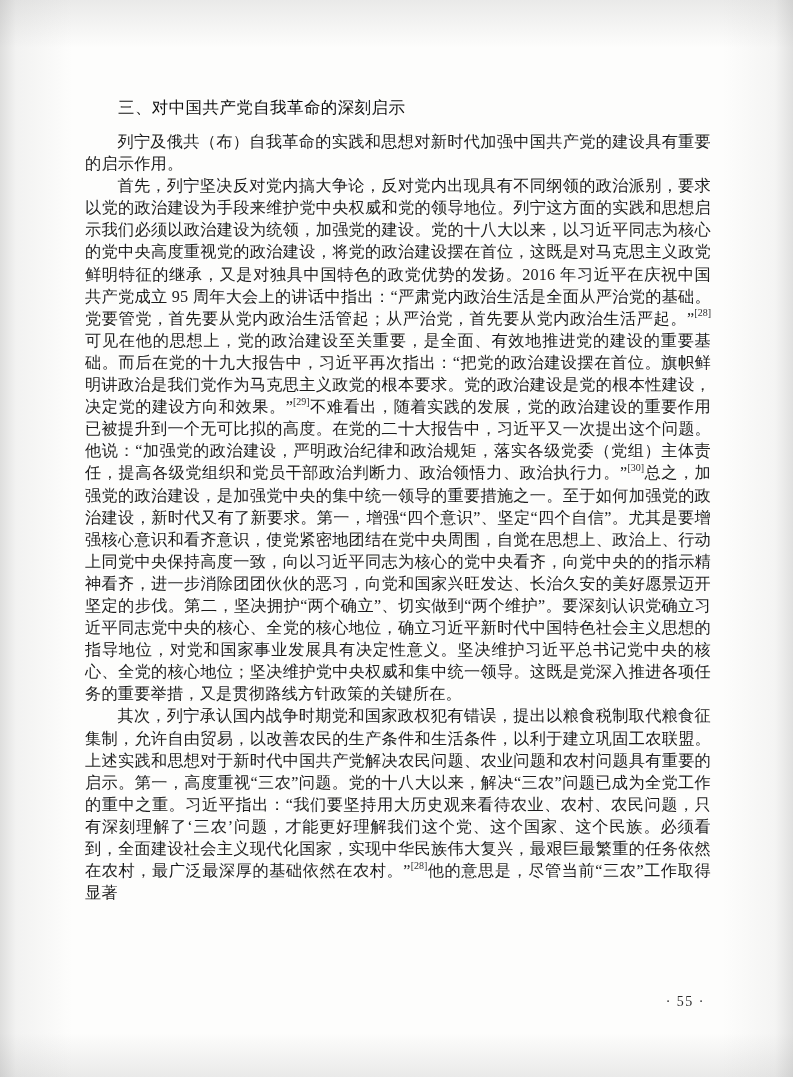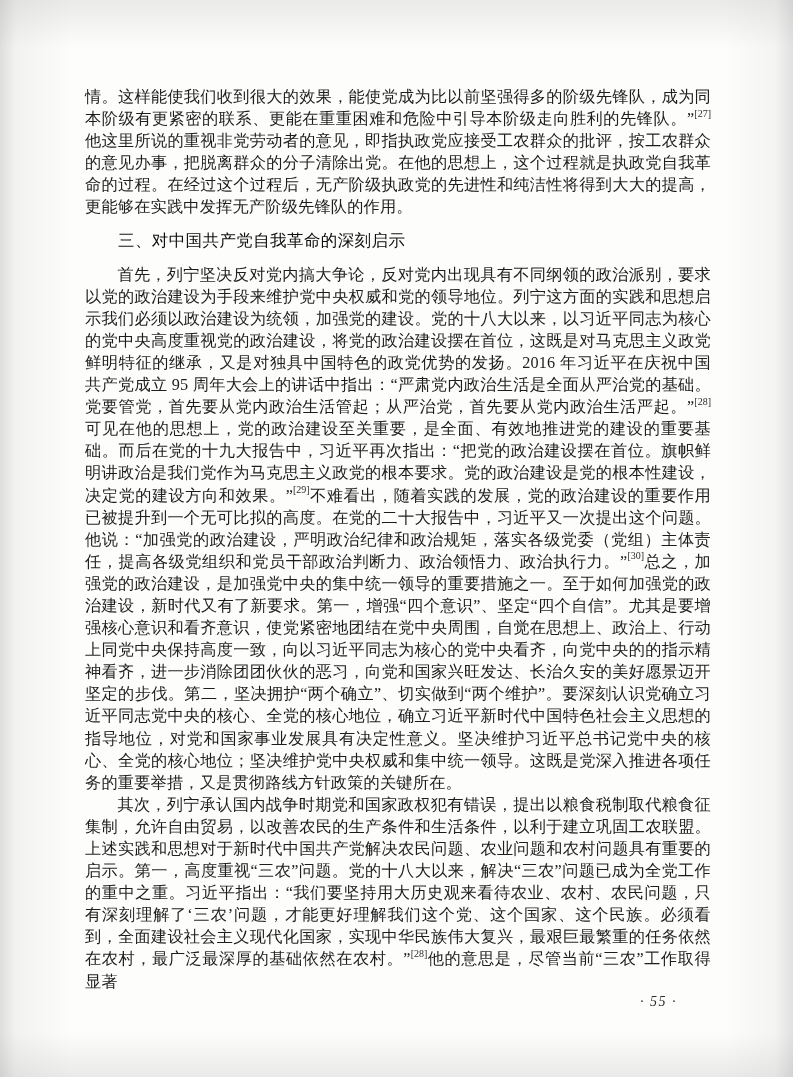--- a/index.html
+++ b/index.html
@@ -53,32 +53,31 @@
     letter-spacing: 0;
     line-height: 0;
     position: relative;
     top: -1px;
     vertical-align: super;
     color: #2a2a2a;
   }
   .page-number {
     position: absolute;
     top: 994px;
-    right: 116px;
+    right: 88px;
     font-size: 14px;
     letter-spacing: 1.5px;
     color: #2c2c2c;
     font-family: "Liberation Serif", "DejaVu Serif", serif;
-    font-style: italic;
   }
 </style>
 </head>
 <body>
 
 <div class="page">
   <div class="content">
-      <p class="body"><span>情。这样能使我们收到很大的效果，能使党成为比以前坚强得多的阶级先锋队，成为同本阶级有更紧密的联系、更能在重重困难和危险中引导本阶级走向胜利的先锋队。”</span><sup class="fnref">[27]</sup><span>他这里所说的重视非党劳动者的意见，即指执政党应接受工农群众的批评，按工农群众的意见办事，把脱离群众的分子清除出党。在他的思想上，这个过程就是执政党自我革命的过程。在经过这个过程后，无产阶级执政党的先进性和纯洁性将得到大大的提高，更能够在实践中发挥无产阶级先锋队的作用。</span></p>
       <p class="heading"><span>三、对中国共产党自我革命的深刻启示</span></p>
+      <p class="body indent"><span>列宁及俄共（布）自我革命的实践和思想对新时代加强中国共产党的建设具有重要的启示作用。</span></p>
       <p class="body indent"><span>首先，列宁坚决反对党内搞大争论，反对党内出现具有不同纲领的政治派别，要求以党的政治建设为手段来维护党中央权威和党的领导地位。列宁这方面的实践和思想启示我们必须以政治建设为统领，加强党的建设。党的十八大以来，以习近平同志为核心的党中央高度重视党的政治建设，将党的政治建设摆在首位，这既是对马克思主义政党鲜明特征的继承，又是对独具中国特色的政党优势的发扬。2016 年习近平在庆祝中国共产党成立 95 周年大会上的讲话中指出：“严肃党内政治生活是全面从严治党的基础。党要管党，首先要从党内政治生活管起；从严治党，首先要从党内政治生活严起。”</span><sup class="fnref">[28]</sup><span>可见在他的思想上，党的政治建设至关重要，是全面、有效地推进党的建设的重要基础。而后在党的十九大报告中，习近平再次指出：“把党的政治建设摆在首位。旗帜鲜明讲政治是我们党作为马克思主义政党的根本要求。党的政治建设是党的根本性建设，决定党的建设方向和效果。”</span><sup class="fnref">[29]</sup><span>不难看出，随着实践的发展，党的政治建设的重要作用已被提升到一个无可比拟的高度。在党的二十大报告中，习近平又一次提出这个问题。他说：“加强党的政治建设，严明政治纪律和政治规矩，落实各级党委（党组）主体责任，提高各级党组织和党员干部政治判断力、政治领悟力、政治执行力。”</span><sup class="fnref">[30]</sup><span>总之，加强党的政治建设，是加强党中央的集中统一领导的重要措施之一。至于如何加强党的政治建设，新时代又有了新要求。第一，增强“四个意识”、坚定“四个自信”。尤其是要增强核心意识和看齐意识，使党紧密地团结在党中央周围，自觉在思想上、政治上、行动上同党中央保持高度一致，向以习近平同志为核心的党中央看齐，向党中央的的指示精神看齐，进一步消除团团伙伙的恶习，向党和国家兴旺发达、长治久安的美好愿景迈开坚定的步伐。第二，坚决拥护“两个确立”、切实做到“两个维护”。要深刻认识党确立习近平同志党中央的核心、全党的核心地位，确立习近平新时代中国特色社会主义思想的指导地位，对党和国家事业发展具有决定性意义。坚决维护习近平总书记党中央的核心、全党的核心地位；坚决维护党中央权威和集中统一领导。这既是党深入推进各项任务的重要举措，又是贯彻路线方针政策的关键所在。</span></p>
       <p class="body indent"><span>其次，列宁承认国内战争时期党和国家政权犯有错误，提出以粮食税制取代粮食征集制，允许自由贸易，以改善农民的生产条件和生活条件，以利于建立巩固工农联盟。上述实践和思想对于新时代中国共产党解决农民问题、农业问题和农村问题具有重要的启示。第一，高度重视“三农”问题。党的十八大以来，解决“三农”问题已成为全党工作的重中之重。习近平指出：“我们要坚持用大历史观来看待农业、农村、农民问题，只有深刻理解了‘三农’问题，才能更好理解我们这个党、这个国家、这个民族。必须看到，全面建设社会主义现代化国家，实现中华民族伟大复兴，最艰巨最繁重的任务依然在农村，最广泛最深厚的基础依然在农村。”</span><sup class="fnref">[28]</sup><span>他的意思是，尽管当前“三农”工作取得显著</span></p>
     </div>
   <div class="page-number">· 55 ·</div>
 </div>
 
 </body></html>

